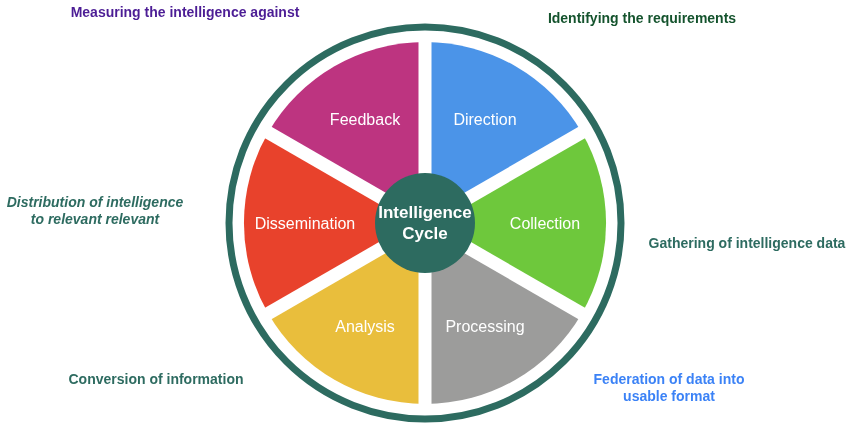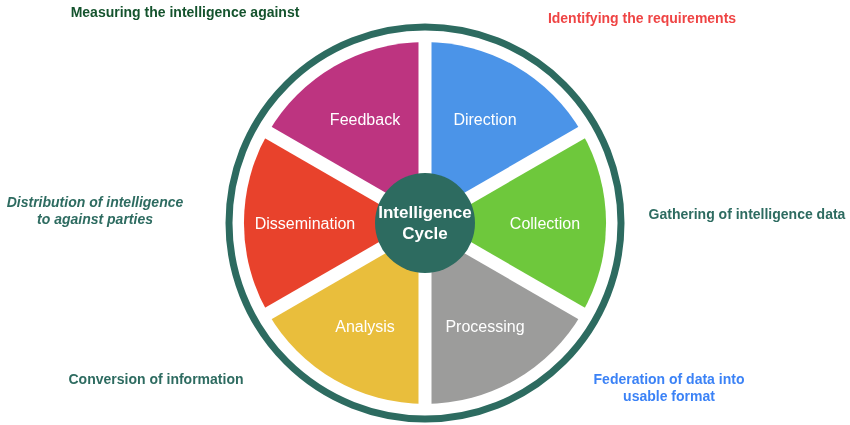--- a/index.html
+++ b/index.html
@@ -53,34 +53,34 @@
         <line x1="425" y1="223" x2="261.3" y2="128.5" stroke="#FFFFFF" stroke-width="13"></line>
       </g>
 
     <circle cx="425" cy="223" r="50" fill="#2D6B60"></circle>
     <text class="center-label" x="425" y="212.5" text-anchor="middle" dominant-baseline="central" fill="#FFFFFF">Intelligence</text>
     <text class="center-label" x="425" y="233.5" text-anchor="middle" dominant-baseline="central" fill="#FFFFFF">Cycle</text>
 
     <circle cx="425" cy="223" r="196" fill="none" stroke-width="7" stroke="#2D6B60"></circle>
   </svg>
 
-  <div class="annotation ann-top-left" style="color: #14532d;">
+  <div class="annotation ann-top-left" style="color: #4c1d95;">
     <span>Measuring the intelligence against</span>
   </div>
 
-  <div class="annotation ann-top-right" style="color: #ef4444;">
+  <div class="annotation ann-top-right" style="color: #14532d;">
     <span>Identifying the requirements</span>
   </div>
 
   <div class="annotation ann-left" style="color: rgb(45, 107, 96); font-style: italic;">
     <span>Distribution of intelligence</span>
-    <span>to against parties</span>
+    <span>to relevant relevant</span>
   </div>
 
-  <div class="annotation ann-right" style="color: rgb(45, 107, 96);">
+  <div class="annotation ann-right" style="color: rgb(45, 107, 96); margin-top: 29px;">
     <span>Gathering of intelligence data</span>
   </div>
 
   <div class="annotation ann-bottom-left" style="color: rgb(45, 107, 96);">
     <span>Conversion of information</span>
   </div>
 
   <div class="annotation ann-bottom-right" style="color: #3b82f6;">
     <span>Federation of data into</span>
     <span>usable format</span>

